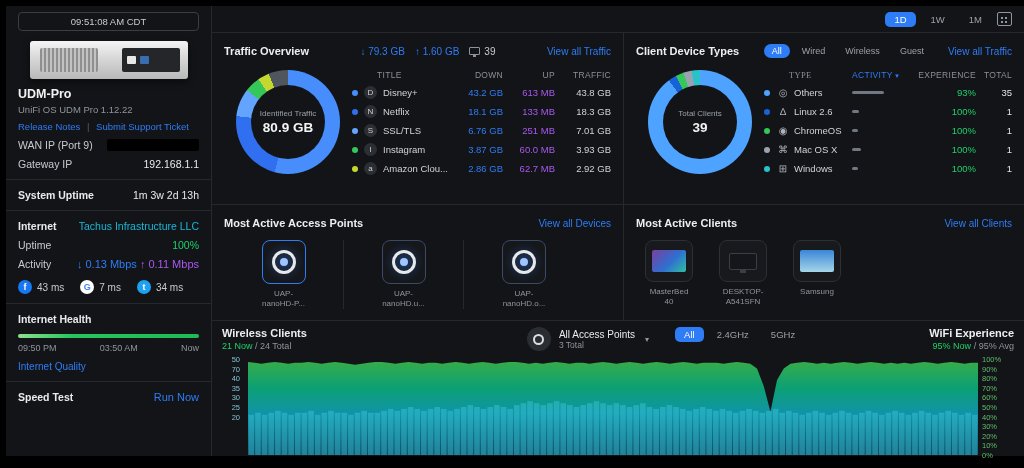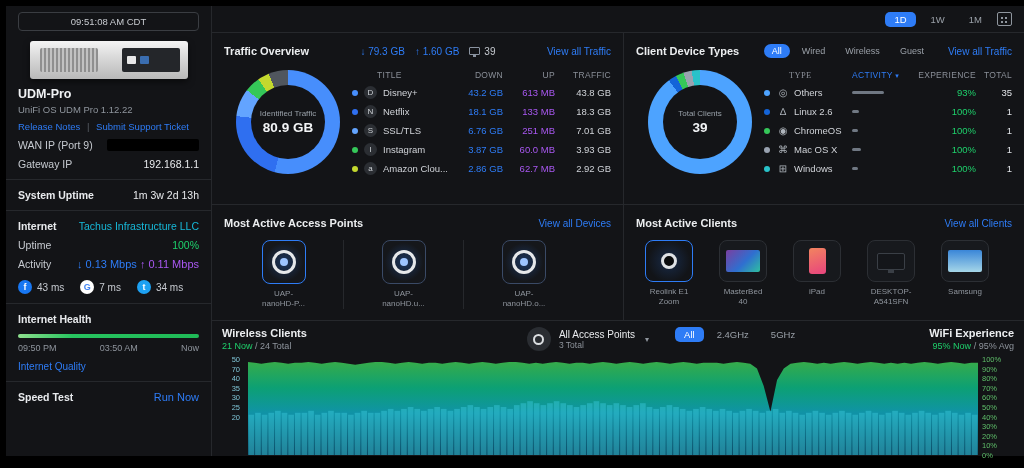--- a/index.html
+++ b/index.html
@@ -457,43 +457,26 @@
         </div>
       </section>
 
       <section class="card right">
         <div class="card-head">
           <span class="card-title">Most Active Clients</span>
           <a class="view-link">View all Clients</a>
         </div>
         <div class="tiles">
           <div class="cl-item">
-            <div class="cl-box sel">
-                <div class="cam-ring"></div>
-              </div>
-            <div class="tile-name">
-              <div>Reolink E1</div>
-              <div>Zoom</div>
-            </div>
-          </div>
-          <div class="cl-item">
             <div class="cl-box">
                 <div class="screen g1"></div>
               </div>
             <div class="tile-name">
               <div>MasterBed</div>
               <div>40</div>
-            </div>
-          </div>
-          <div class="cl-item">
-            <div class="cl-box">
-                <div class="tabdev"></div>
-              </div>
-            <div class="tile-name">
-              <div>iPad</div>
             </div>
           </div>
           <div class="cl-item">
             <div class="cl-box">
                 <div class="mon"></div>
               </div>
             <div class="tile-name">
               <div>DESKTOP-</div>
               <div>A541SFN</div>
             </div>

